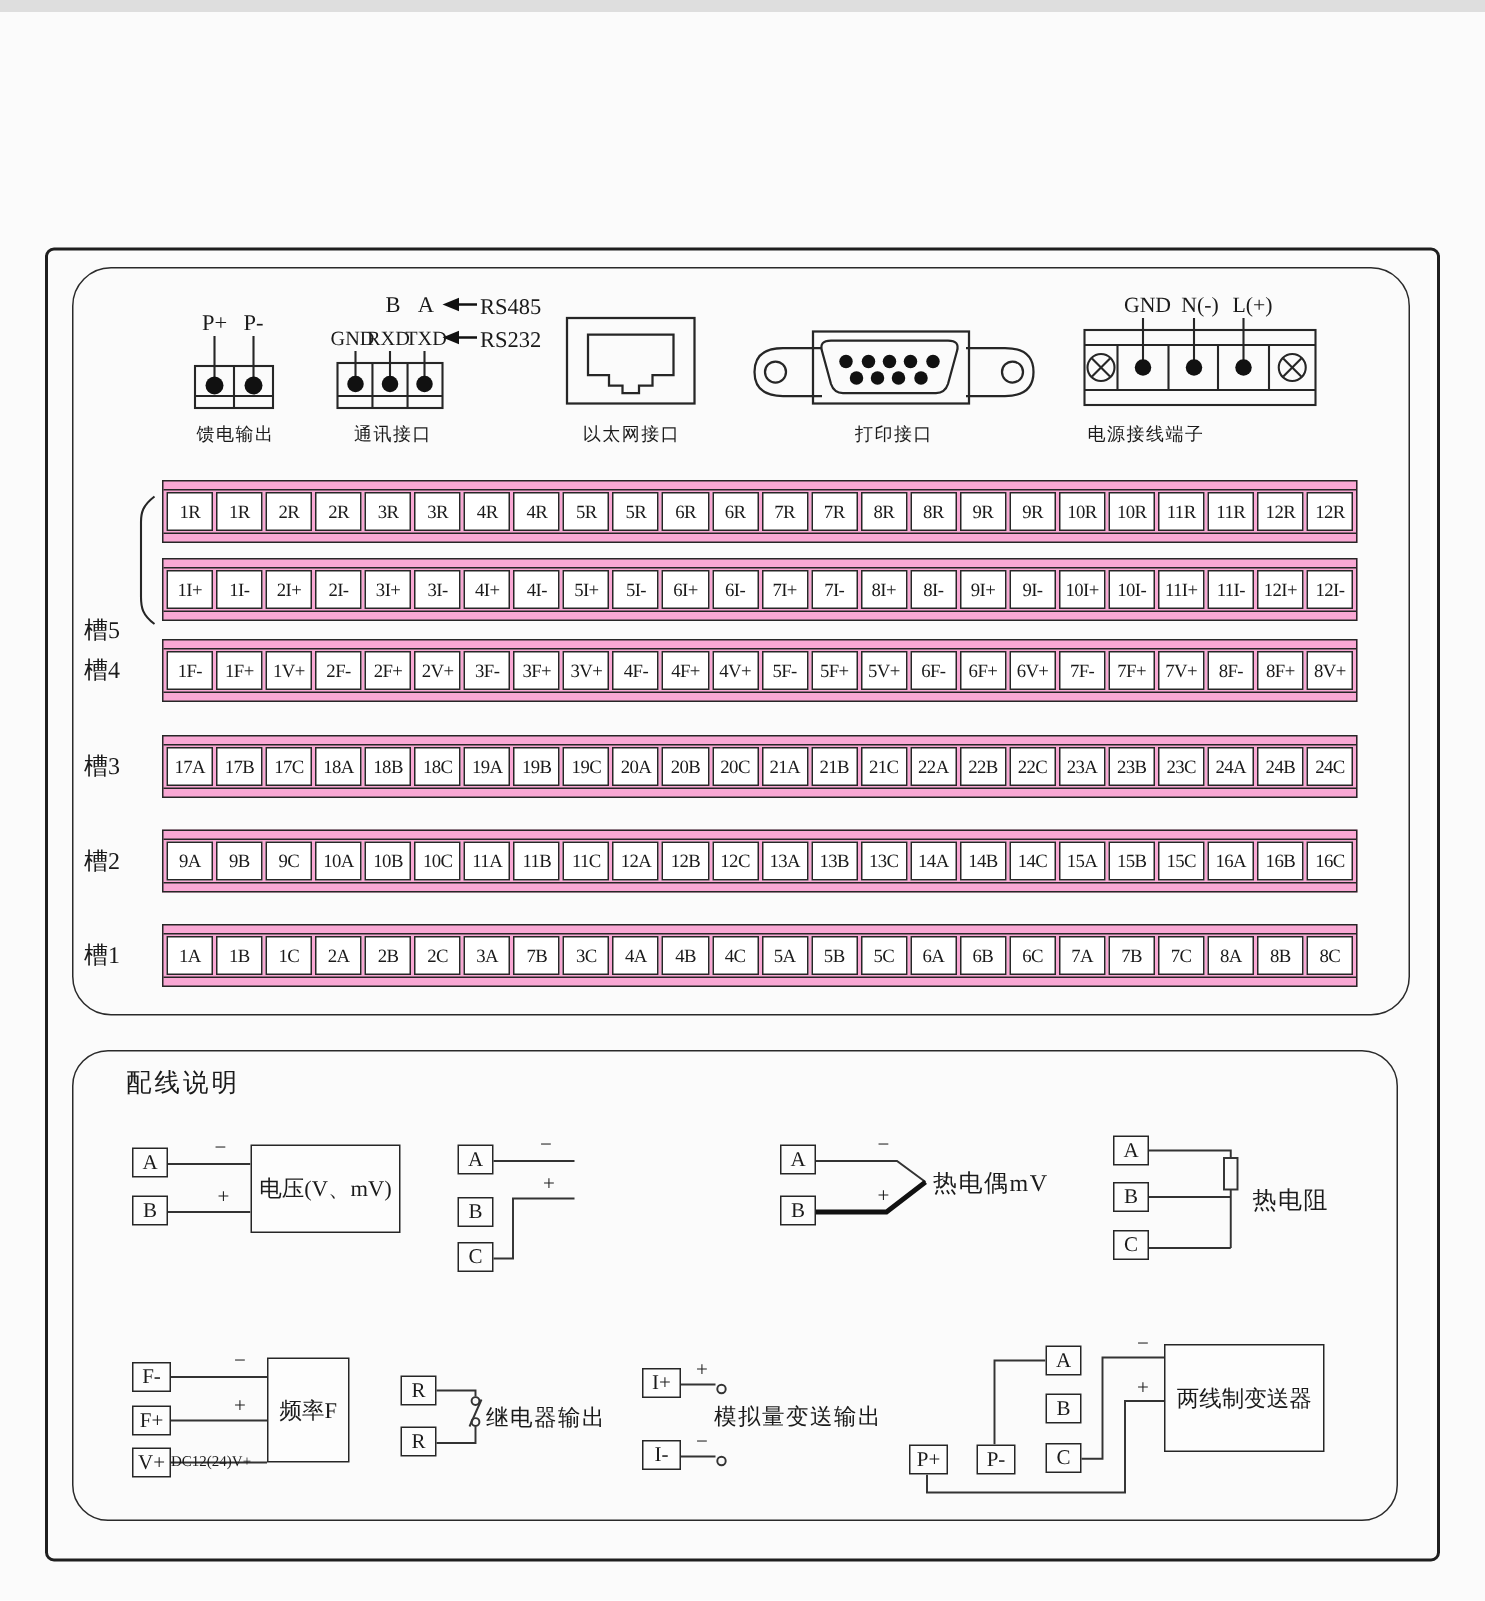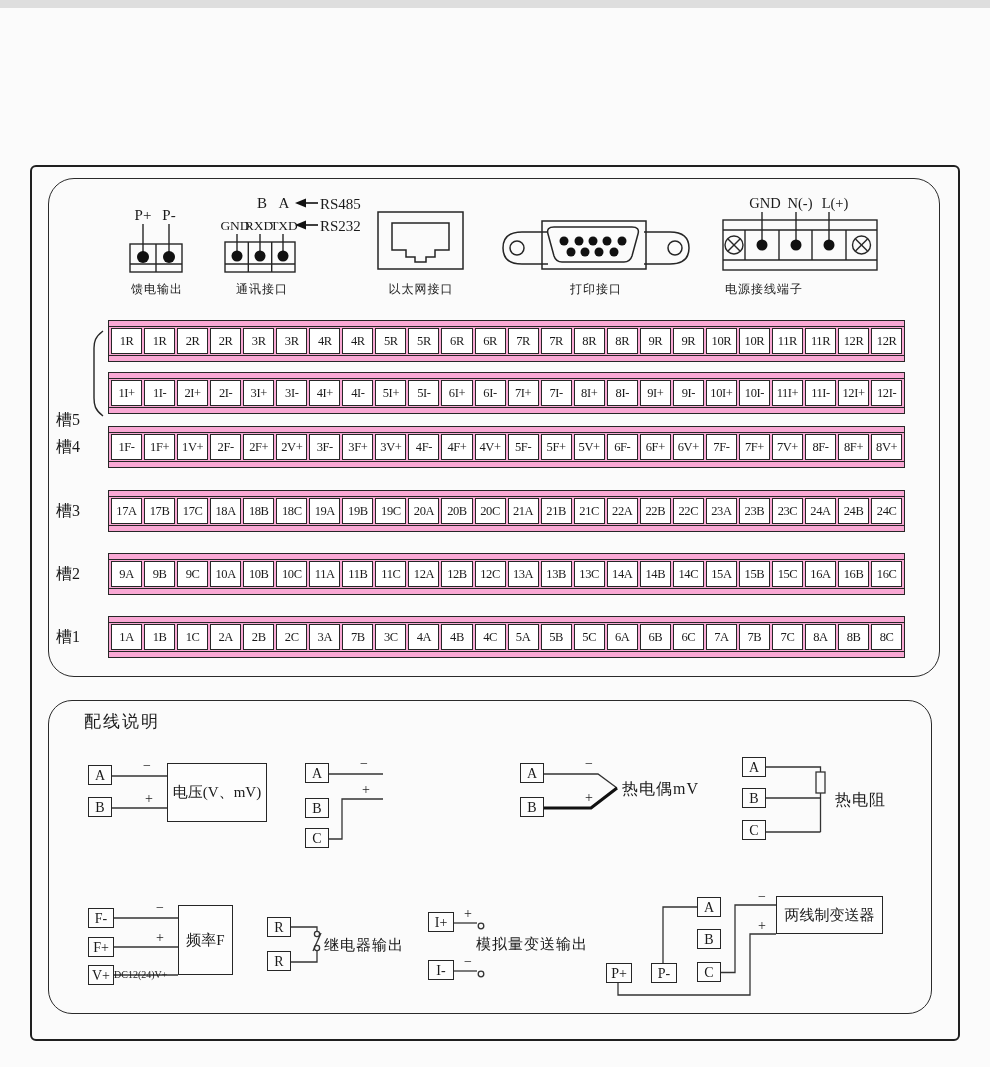--- a/index.html
+++ b/index.html
@@ -469,16 +469,16 @@
         <polyline points="63,78 63,22 97,22"></polyline>
       </g>
     </svg>
     <div class="term" style="left:97px;top:12px">A</div>
     <div class="term" style="left:97px;top:44px">B</div>
     <div class="term" style="left:97px;top:77px">C</div>
     <div class="term wide" style="left:6px;top:78px">P+</div>
     <div class="term wide" style="left:51px;top:78px">P-</div>
     <div class="wsign" style="left:158px;top:5px">−</div>
     <div class="wsign" style="left:158px;top:34px">+</div>
-    <div class="devbox" style="left:176px;top:11px;width:107px;height:38px">两线制变送器</div>
+    <div class="devbox" style="left:176px;top:11px;width:107px;height:72px">两线制变送器</div>
   </div>
 
 </div>
 
 </body></html>

